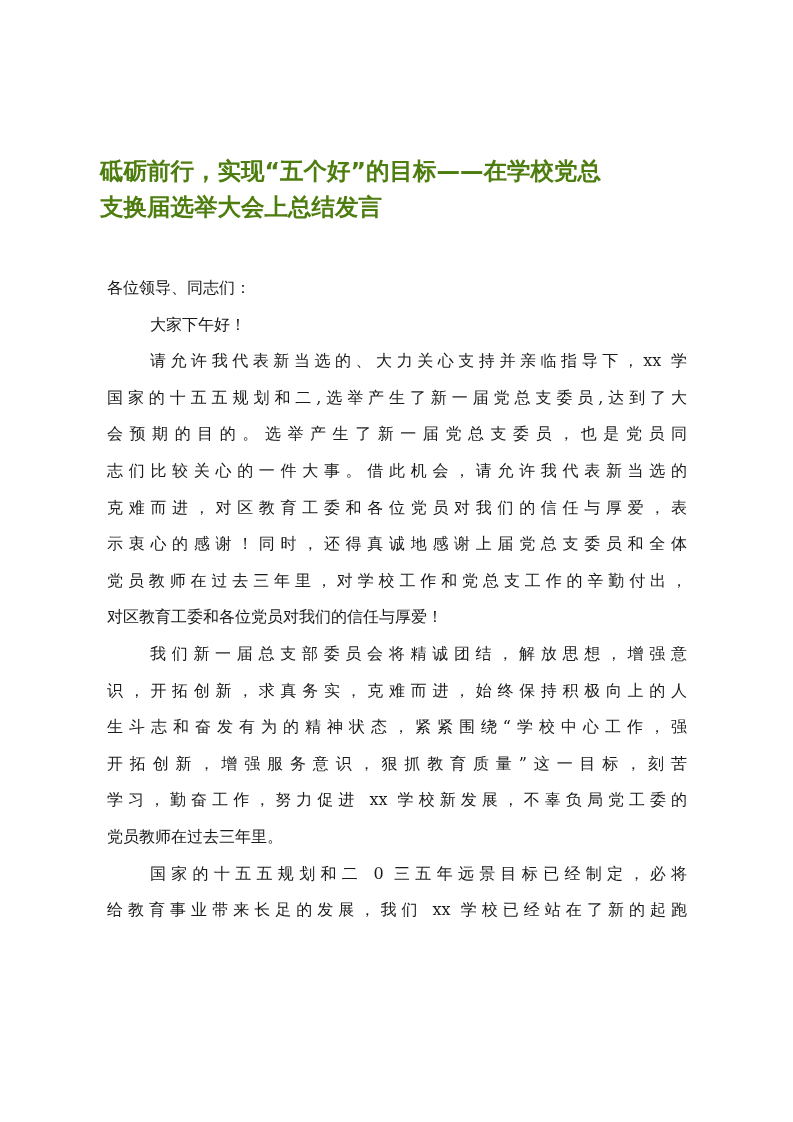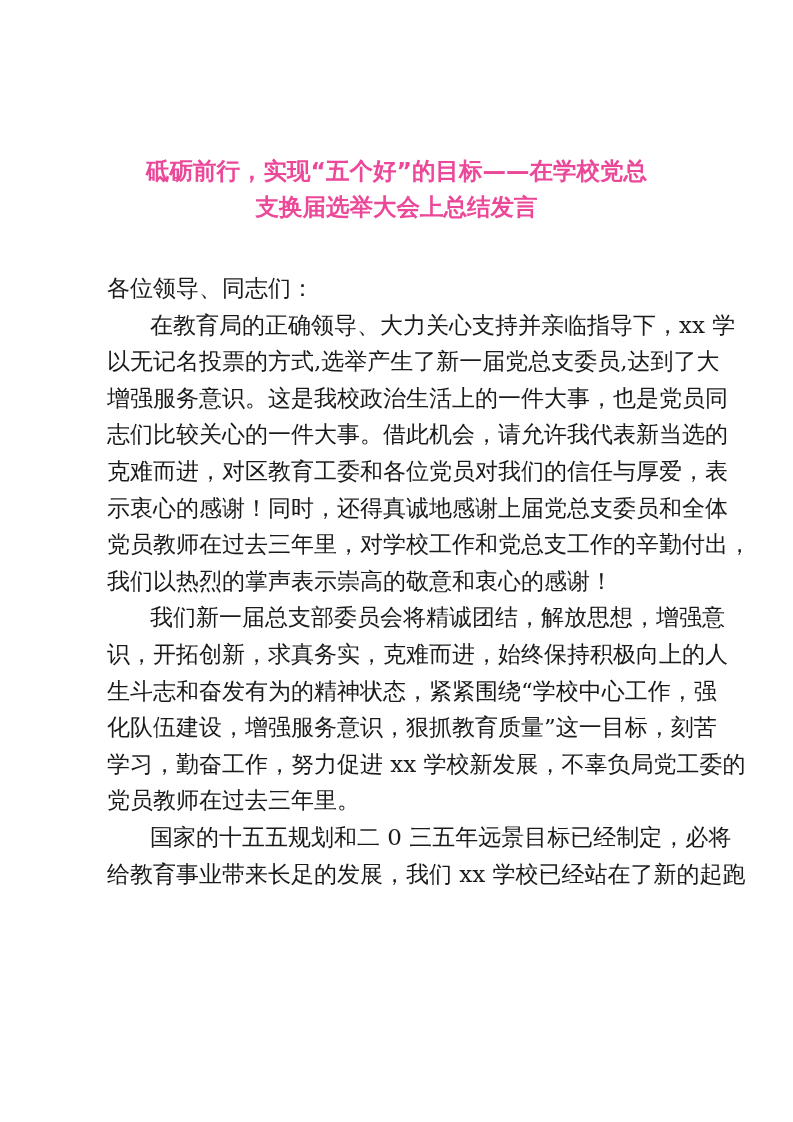--- a/index.html
+++ b/index.html
@@ -21,43 +21,42 @@
     top: 0;
     width: 793px;
     height: 1122px;
     background: #ffffff;
   }
   .title {
     position: absolute;
     left: 100px;
     top: 153px;
     width: 593px;
-    text-align: center;
     font-family: "DejaVu Sans", "Liberation Sans", sans-serif;
     font-weight: bold;
     font-size: 23.5px;
     line-height: 36px;
     letter-spacing: 0px;
-    color: #ec4899;
+    color: #4d7c0f;
   }
   .title-line {
     display: block;
     white-space: nowrap;
   }
   .body {
     position: absolute;
     left: 107px;
     top: 270px;
     width: 580px;
   }
   .line {
     display: block;
     height: 36.6px;
     line-height: 36.6px;
-    font-size: 23px;
+    font-size: 16px;
     white-space: nowrap;
     text-align: justify;
     text-align-last: justify;
     color: #1a1a1a;
   }
   .line.last {
     text-align-last: left;
   }
   .line.indent {
     padding-left: 43px;
@@ -71,37 +70,38 @@
 
 <div class="page">
 
   <h1 class="title" style="margin:0;">
     <span class="title-line">砥砺前行，实现“五个好”的目标——在学校党总</span>
     <span class="title-line">支换届选举大会上总结发言</span>
   </h1>
 
   <div class="body">
     <span class="line greeting">各位领导、同志们：</span>
+    <span class="line indent greeting">大家下午好！</span>
 
     <div>
-      <span class="line indent">在教育局的正确领导、大力关心支持并亲临指导下，xx 学</span>
-      <span class="line">以无记名投票的方式,选举产生了新一届党总支委员,达到了大</span>
-      <span class="line">增强服务意识。这是我校政治生活上的一件大事，也是党员同</span>
+      <span class="line indent">请允许我代表新当选的、大力关心支持并亲临指导下，xx 学</span>
+      <span class="line">国家的十五五规划和二,选举产生了新一届党总支委员,达到了大</span>
+      <span class="line">会预期的目的。选举产生了新一届党总支委员，也是党员同</span>
       <span class="line">志们比较关心的一件大事。借此机会，请允许我代表新当选的</span>
       <span class="line">克难而进，对区教育工委和各位党员对我们的信任与厚爱，表</span>
       <span class="line">示衷心的感谢！同时，还得真诚地感谢上届党总支委员和全体</span>
       <span class="line">党员教师在过去三年里，对学校工作和党总支工作的辛勤付出，</span>
-      <span class="line last">我们以热烈的掌声表示崇高的敬意和衷心的感谢！</span>
+      <span class="line last">对区教育工委和各位党员对我们的信任与厚爱！</span>
     </div>
 
     <div>
       <span class="line indent">我们新一届总支部委员会将精诚团结，解放思想，增强意</span>
       <span class="line">识，开拓创新，求真务实，克难而进，始终保持积极向上的人</span>
       <span class="line">生斗志和奋发有为的精神状态，紧紧围绕“学校中心工作，强</span>
-      <span class="line">化队伍建设，增强服务意识，狠抓教育质量”这一目标，刻苦</span>
+      <span class="line">开拓创新，增强服务意识，狠抓教育质量”这一目标，刻苦</span>
       <span class="line">学习，勤奋工作，努力促进 xx 学校新发展，不辜负局党工委的</span>
       <span class="line last">党员教师在过去三年里。</span>
     </div>
 
     <div>
       <span class="line indent">国家的十五五规划和二 0 三五年远景目标已经制定，必将</span>
       <span class="line">给教育事业带来长足的发展，我们 xx 学校已经站在了新的起跑</span>
     </div>
   </div>
 

